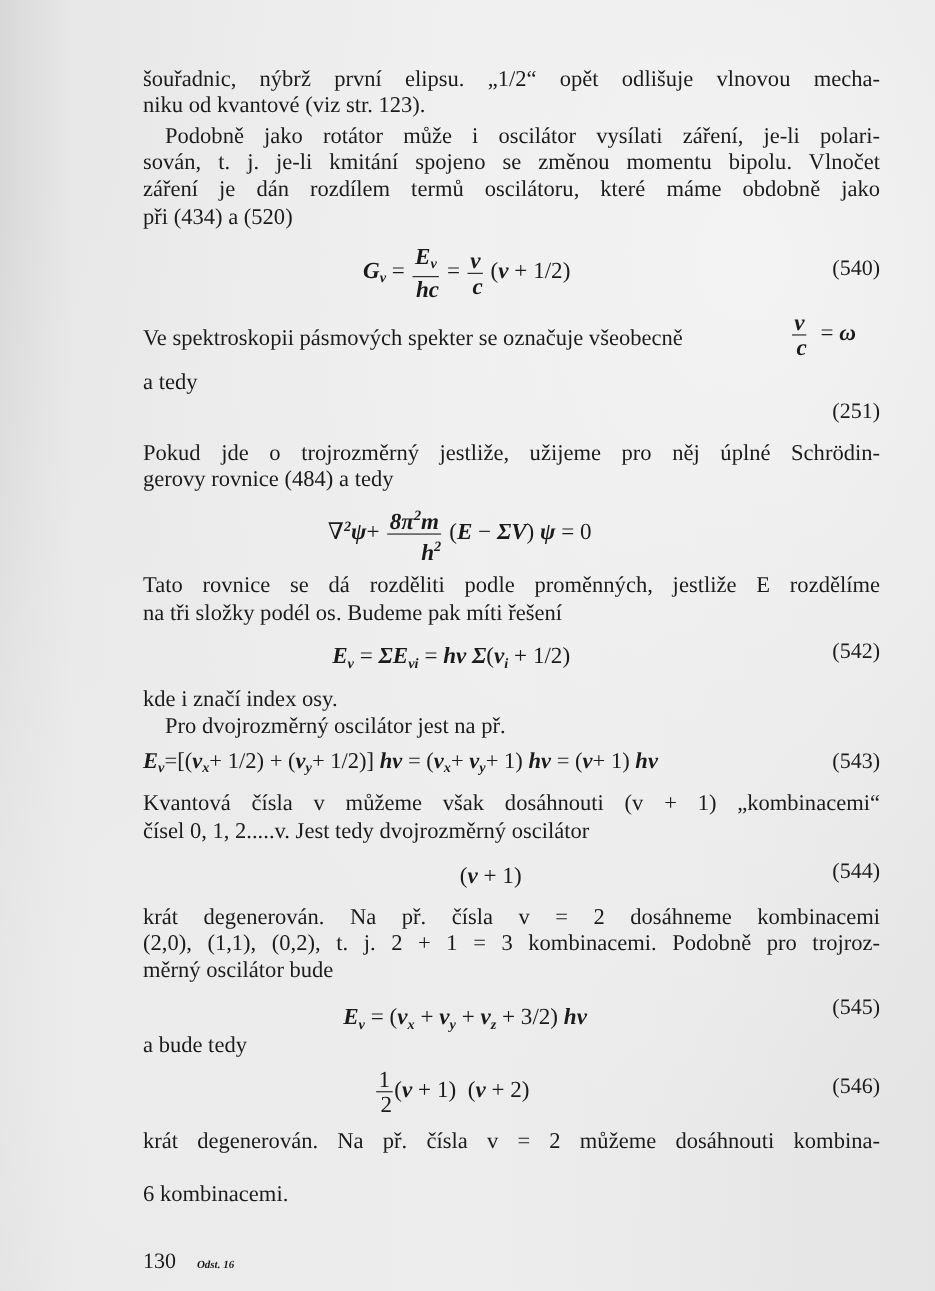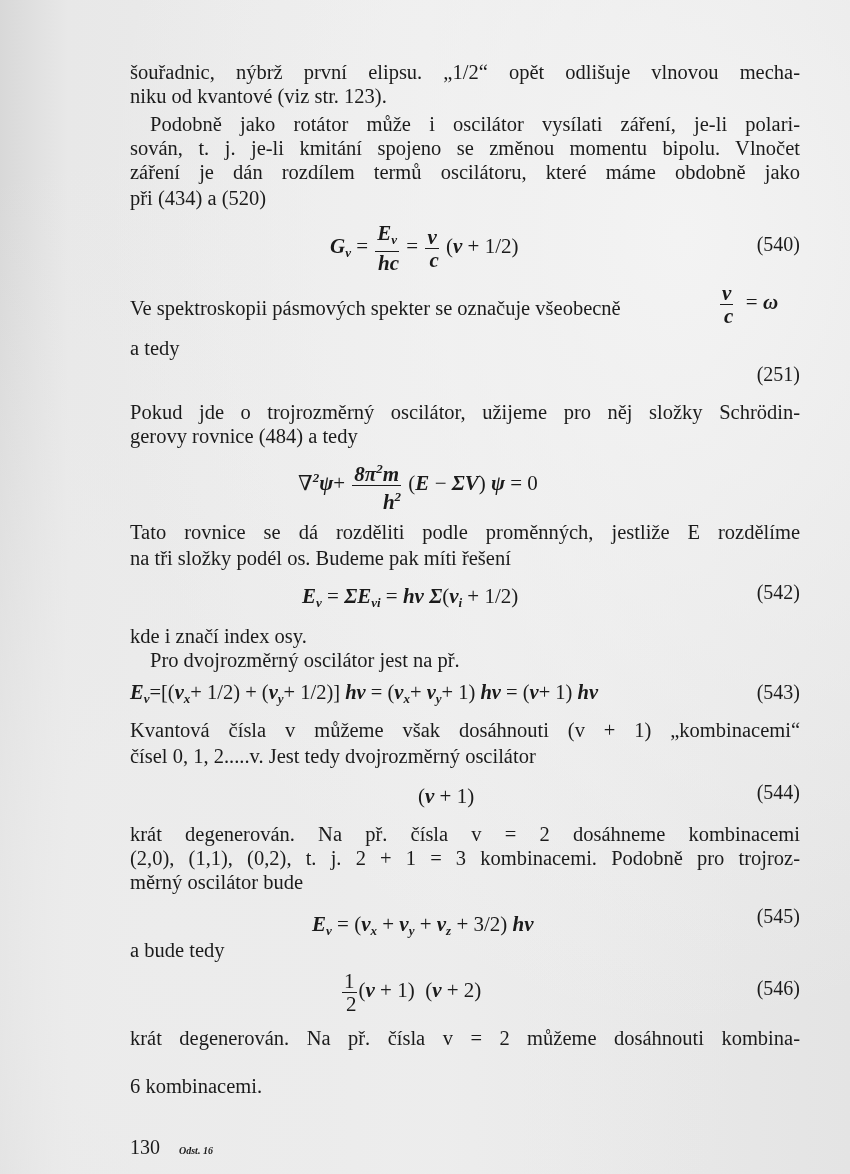--- a/index.html
+++ b/index.html
@@ -64,21 +64,21 @@
   <div class="line last" style="top:296px; width:560px">Ve spektroskopii pásmových spekter se označuje všeobecně</div>
   <div class="eq" style="top:282px; left:718px">
     <span class="frac"><span class="num">ν</span><span>c</span></span>
     <span class="n">&nbsp;=&nbsp;</span>ω
   </div>
 
   <div class="line last" style="top:336px">a tedy</div>
 
   <div class="eqnum" style="top:362px">(251)</div>
 
-  <div class="line" style="top:400px">Pokud jde o trojrozměrný oscilátor, užijeme pro něj složky Schrödin-</div>
+  <div class="line" style="top:400px">Pokud jde o trojrozměrný jestliže, užijeme pro něj úplné Schrödin-</div>
   <div class="line last" style="top:424px">gerovy rovnice (484) a tedy</div>
 
   <div class="eq" style="top:458px; left:298px">
     <span class="n">∇</span><sup>2</sup>ψ<span class="n">+</span>
     <span class="frac"><span class="num">8π<sup>2</sup>m</span><span>h<sup>2</sup></span></span>
     <span class="n">(</span>E<span class="n"> − </span>ΣV<span class="n">)</span> ψ <span class="n">= 0</span>
   </div>
 
   <div class="line last" style="top:546px">na tři složky podél os. Budeme pak míti řešení</div>
   <div class="line" style="top:520px">Tato rovnice se dá rozděliti podle proměnných, jestliže E rozdělíme</div>

